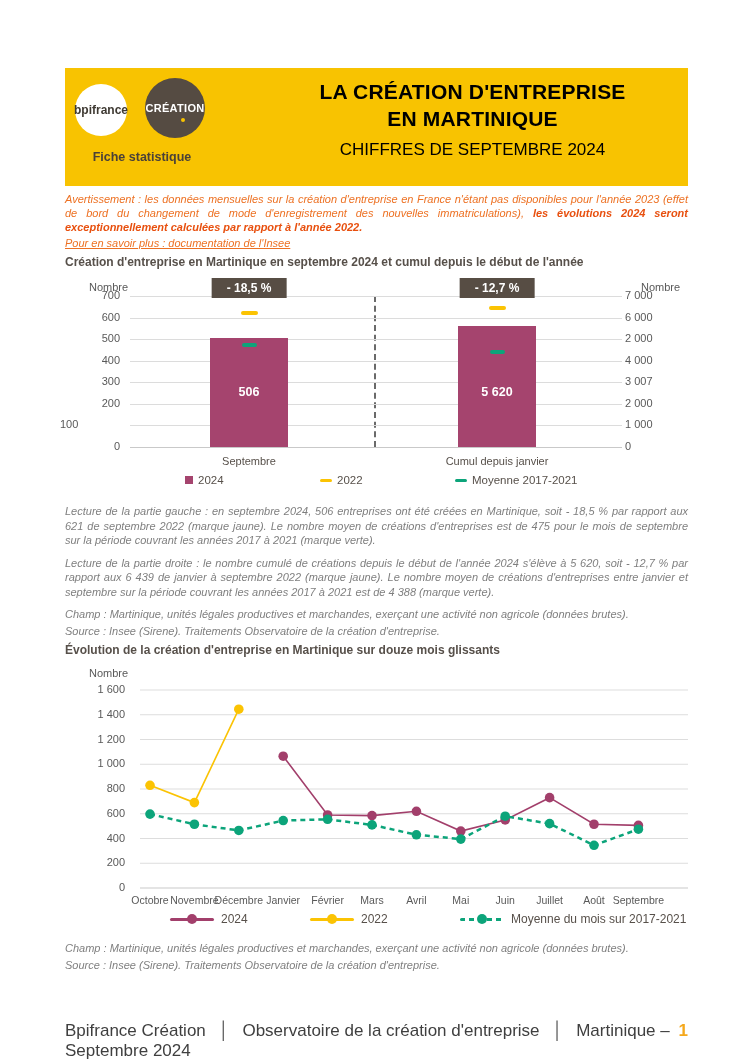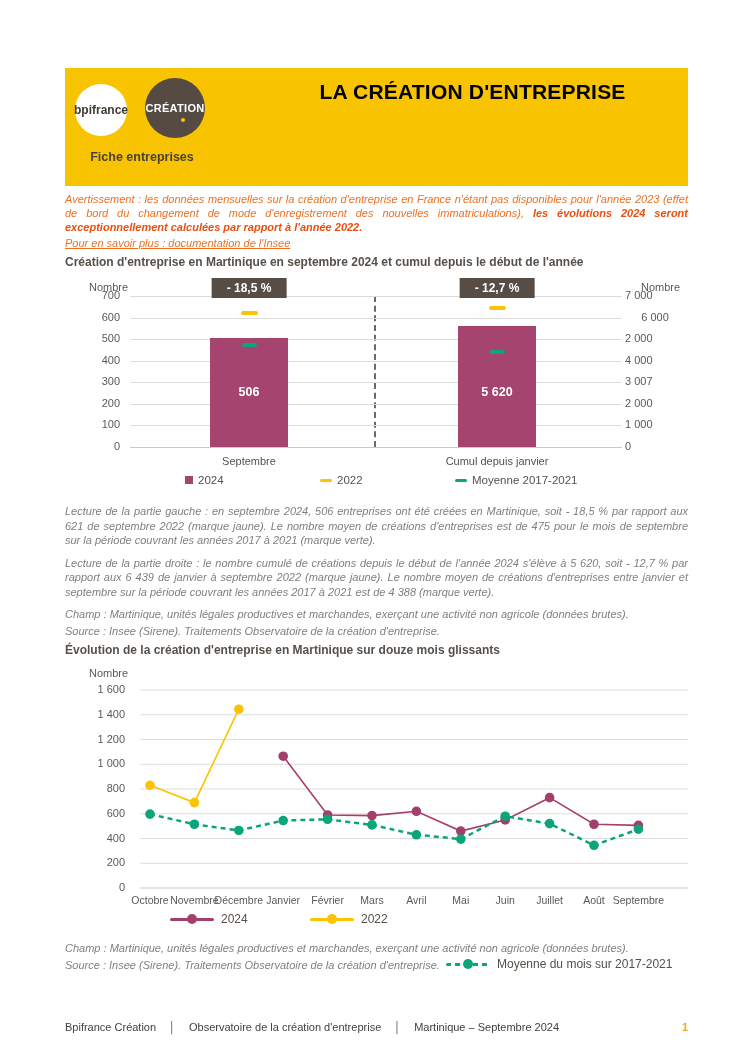--- a/index.html
+++ b/index.html
@@ -55,63 +55,65 @@
   .chart2{position:absolute;left:65px;top:662px;width:623px;height:268px;}
   .c2-ytick{position:absolute;font-size:11px;color:#595959;width:60px;text-align:right;left:0;}
   .c2-month{position:absolute;top:232px;width:70px;margin-left:-35px;text-align:center;font-size:10.5px;color:#595959;}
   .legend2{position:absolute;top:250px;left:0;width:623px;height:18px;font-size:12px;color:#57504A;}
   .leg2-item{position:absolute;display:flex;align-items:center;gap:7px;white-space:nowrap;}
   .leg2-line{position:relative;width:44px;height:3px;border-radius:2px;}
   .leg2-line .dot{position:absolute;left:50%;top:50%;transform:translate(-50%,-50%);width:10px;height:10px;border-radius:50%;}
   .dashed-sample{background:repeating-linear-gradient(90deg,#0CA47A 0 5px,transparent 5px 9px);}
 
   
-  .footer{position:absolute;left:65px;top:1021px;width:623px;font-size:11px;color:#3F3F3F;}
+  .footer{position:absolute;left:65px;top:1021px;width:623px;font-size:17px;color:#3F3F3F;}
   .footer .sep{margin:0 13px;color:#555;}
   .page-num{position:absolute;right:0;top:0;color:#F5A81C;font-weight:bold;}
 </style>
 </head>
 <body>
 
 <div class="page">
 
   <div class="banner">
     <div class="logo-circle logo-bpi">
       <span>bpifrance</span>
     </div>
     <div class="logo-circle logo-crea">
       <span>CRÉATION</span>
       <span class="crea-dot"></span>
     </div>
-    <div class="tagline">Fiche entreprises</div>
+    <div class="tagline">Fiche statistique</div>
     <div class="banner-titles">
       <div class="h-title">LA CRÉATION D'ENTREPRISE</div>
+      <div class="h-title">EN MARTINIQUE</div>
+      <div class="h-sub">CHIFFRES DE SEPTEMBRE 2024</div>
     </div>
   </div>
 
   <div class="notice"><span>Avertissement : les données mensuelles sur la création d'entreprise en France n'étant pas disponibles pour l'année 2023 (effet de bord du changement de mode d'enregistrement des nouvelles immatriculations), </span><b>les évolutions 2024 seront exceptionnellement calculées par rapport à l'année 2022.</b></div>
   <a class="insee-link">Pour en savoir plus : documentation de l'Insee</a>
 
   <div class="chart-title" style="top:255px;">Création d'entreprise en Martinique en septembre 2024 et cumul depuis le début de l'année</div>
   <div class="chart1">
     <div class="axis-name" style="left:8px;">Nombre</div>
     <div class="axis-name" style="left:560px;">Nombre</div>
     <div class="c1-ycol" style="left:0;width:60px;">
         <div class="c1-ytick" style="right: 5px; text-align: right; top: 11px;">700</div>
         <div class="c1-ytick" style="right: 5px; text-align: right; top: 32.5714px;">600</div>
         <div class="c1-ytick" style="right: 5px; text-align: right; top: 54.1429px;">500</div>
         <div class="c1-ytick" style="right: 5px; text-align: right; top: 75.7143px;">400</div>
         <div class="c1-ytick" style="right: 5px; text-align: right; top: 97.2857px;">300</div>
         <div class="c1-ytick" style="right: 5px; text-align: right; top: 118.857px;">200</div>
-        <div class="c1-ytick" style="right: 5px; text-align: right; top: 140.429px;">100</div>
+        <div class="c1-ytick" style="right: 5px; top: 140.429px;">100</div>
         <div class="c1-ytick" style="right: 5px; text-align: right; top: 162px;">0</div>
       </div>
     <div class="c1-ycol" style="left:560px;width:60px;">
         <div class="c1-ytick" style="left: 0px; text-align: left; top: 11px;">7 000</div>
-        <div class="c1-ytick" style="left: 0px; text-align: center; top: 32.5714px;">6 000</div>
+        <div class="c1-ytick" style="left: 0px; text-align: left; top: 32.5714px;">6 000</div>
         <div class="c1-ytick" style="left: 0px; text-align: left; top: 54.1429px;">2 000</div>
         <div class="c1-ytick" style="left: 0px; text-align: left; top: 75.7143px;">4 000</div>
         <div class="c1-ytick" style="left: 0px; text-align: left; top: 97.2857px;">3 007</div>
         <div class="c1-ytick" style="left: 0px; text-align: left; top: 118.857px;">2 000</div>
         <div class="c1-ytick" style="left: 0px; text-align: left; top: 140.429px;">1 000</div>
         <div class="c1-ytick" style="left: 0px; text-align: left; top: 162px;">0</div>
       </div>
     <div></div>
     <div class="c1-divider"></div>
     <div class="legend1">
@@ -229,21 +231,21 @@
             <span class="dot" style="background:#A23F6B;"></span>
           </span>
           <span>2024</span>
         </span>
       <span class="leg2-item" style="left:245px;">
           <span class="leg2-line" style="background:#FBC303;">
             <span class="dot" style="background:#FBC303;"></span>
           </span>
           <span>2022</span>
         </span>
-      <span class="leg2-item" style="left:381px;margin-top:45px;">
+      <span class="leg2-item" style="left:395px;">
           <span class="leg2-line dashed-sample">
             <span class="dot" style="background:#0CA47A;"></span>
           </span>
           <span>Moyenne du mois sur 2017-2021</span>
         </span>
     </div>
   </div>
 
   <div class="reading" style="top:941px;">
     <p class="nojust">Champ : Martinique, unités légales productives et marchandes, exerçant une activité non agricole (données brutes).</p>

